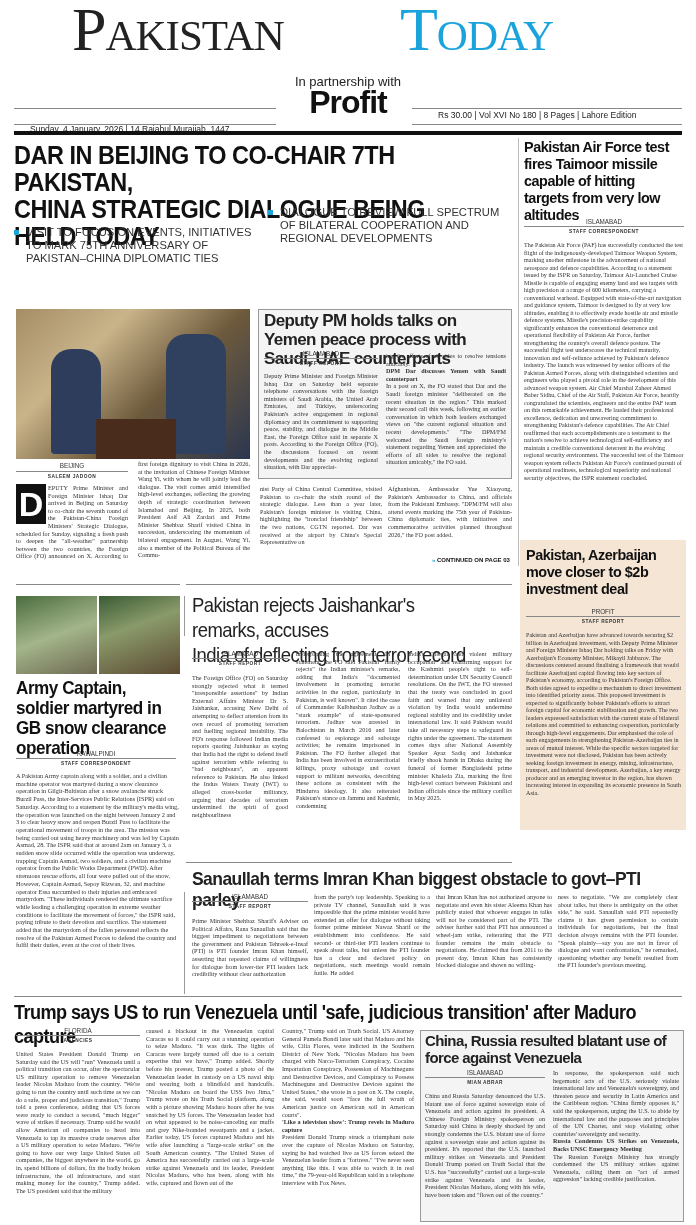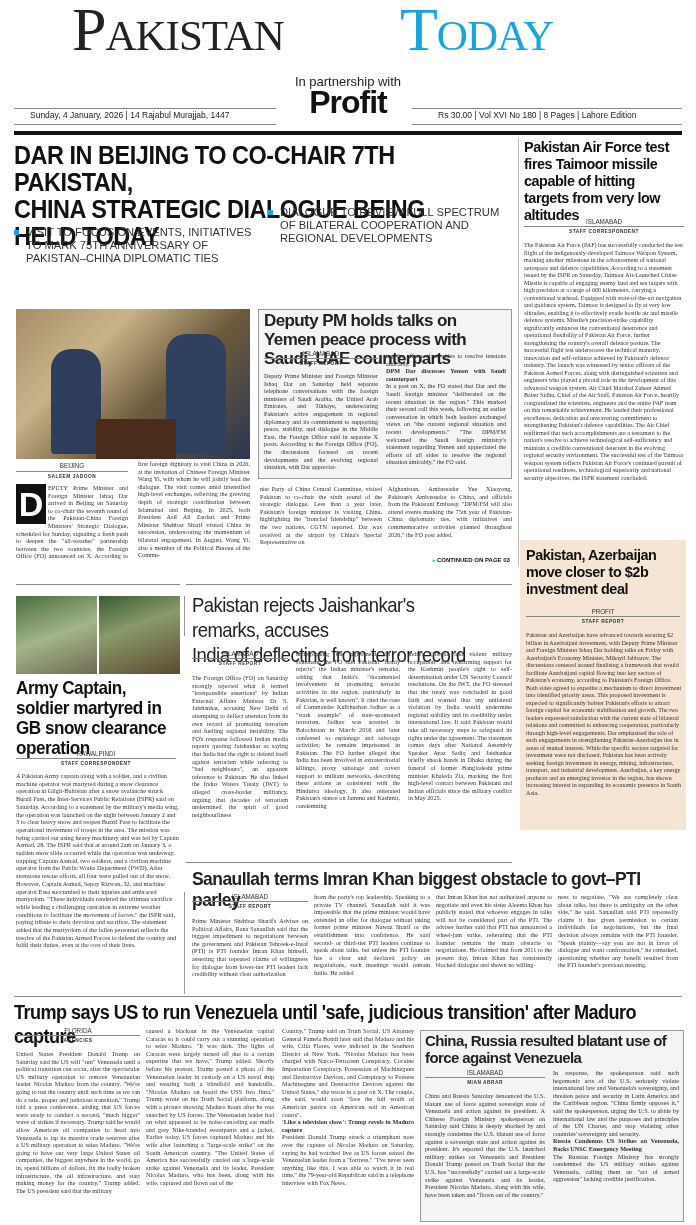--- a/index.html
+++ b/index.html
@@ -32,21 +32,21 @@
 <body>
 
 <div class="abs masthead">
   <div class="mast-pak">Pakistan</div>
   <div class="mast-today">Today</div>
 </div>
 <div class="abs partner">In partnership with</div>
 <div class="abs profit">Profit</div>
 <div class="abs rule" style="left:14px;top:108px;width:262px"></div>
 <div class="abs rule" style="left:412px;top:108px;width:270px"></div>
-<div class="abs dateline" style="left:30px;top:110px">Sunday, 4 January, 2026 | 14 Rajabul Murajjab, 1447</div>
+<div class="abs dateline" style="left:30px;top:124px">Sunday, 4 January, 2026 | 14 Rajabul Murajjab, 1447</div>
 <div class="abs dateline" style="left:438px;top:110px">Rs 30.00 | Vol XVI No 180 | 8 Pages | Lahore Edition</div>
 <div class="abs rule" style="left:14px;top:124px;width:262px"></div>
 <div class="abs rule" style="left:412px;top:124px;width:270px"></div>
 <div class="abs thickrule" style="left:14px;top:131px;width:668px"></div>
 
 <div class="abs lead-head">
   <div>DAR IN BEIJING TO CO-CHAIR 7TH PAKISTAN,</div>
   <div>CHINA STRATEGIC DIALOGUE BEING HELD TODAY</div>
 </div>
 <div class="abs" style="left:14px;top:206px;width:240px">

